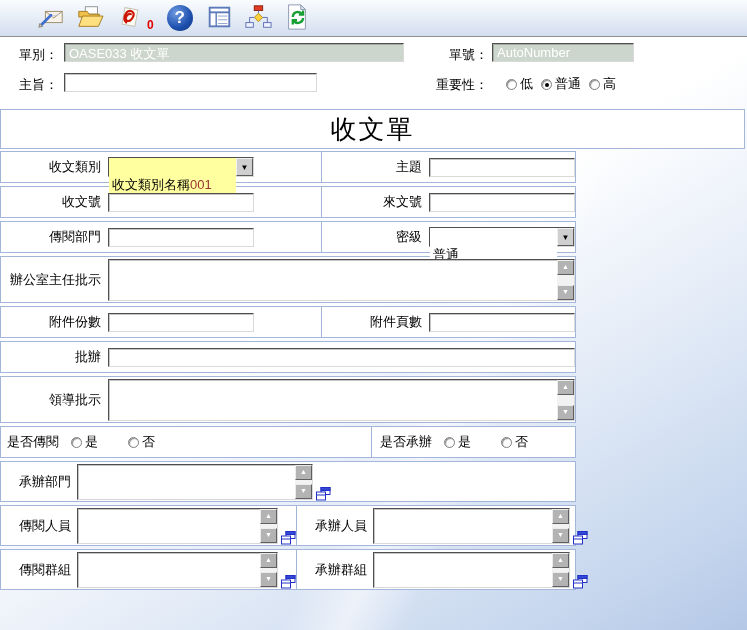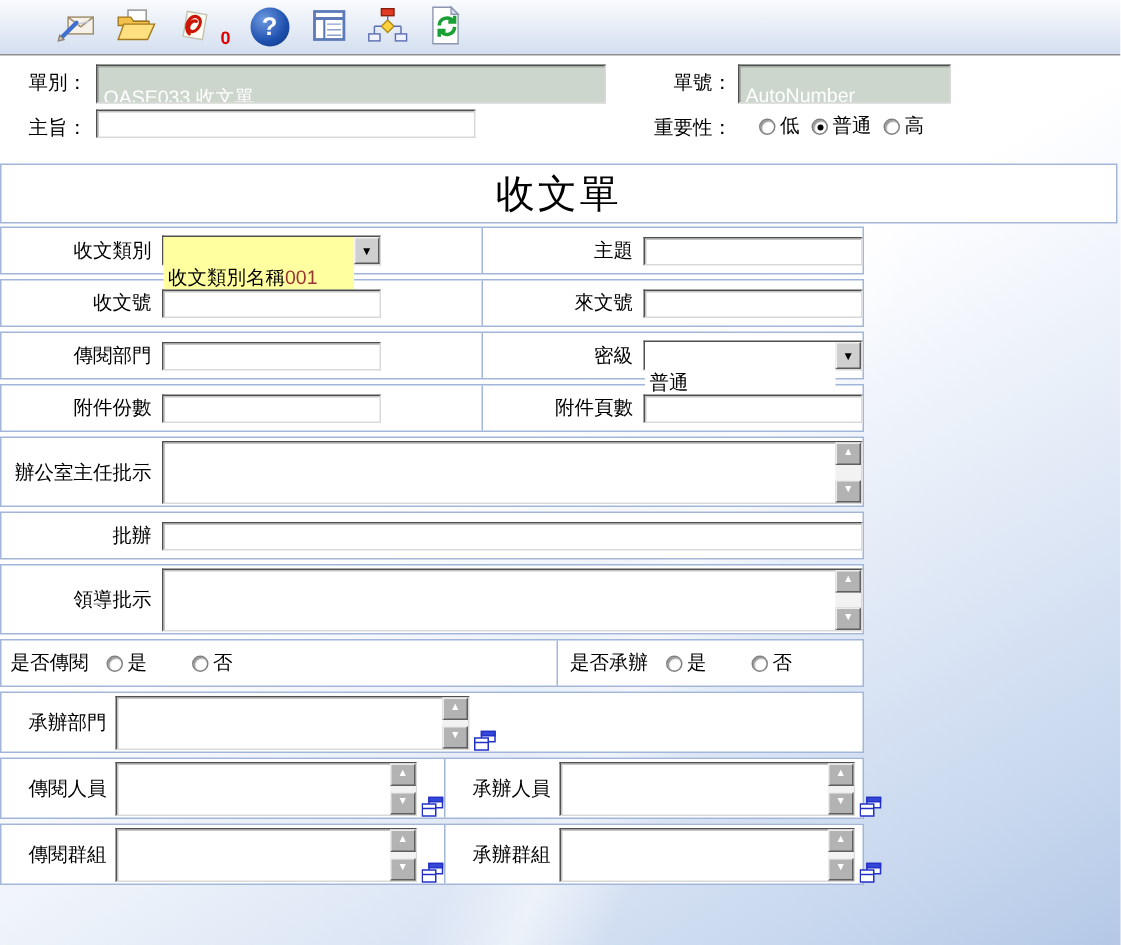--- a/index.html
+++ b/index.html
@@ -27,21 +27,21 @@
   .tbtn svg{width:28px;height:28px;}
   .attach-count{color:#e00000;font-size:12px;font-weight:bold;align-self:flex-end;margin:0 2px 4px -6px;}
   .help-circle{width:26px;height:26px;border-radius:50%;
     background:radial-gradient(circle at 9px 8px,#6f9ae0,#1d4fae 60%,#123577);
     color:#fff;font-weight:bold;font-size:17px;display:flex;align-items:center;justify-content:center;}
   
   .hdr{height:70px;position:relative;background:transparent;}
   .hlabel{position:absolute;text-align:right;}
   .sunken{background:#fff;border:1px solid;border-color:#4f4f4f #d9d9d9 #d9d9d9 #4f4f4f;
     box-shadow:inset 1px 1px 0 rgba(90,90,90,.35);}
-  .disfield{position:absolute;background:#ccd6cc;color:#fff;padding:12px 4px;overflow:hidden;white-space:nowrap;}
+  .disfield{position:absolute;background:#ccd6cc;color:#fff;padding:1px 4px;overflow:hidden;white-space:nowrap;}
   .hinput{position:absolute;height:19px;font:inherit;padding:0 3px;outline:none;}
   .radio{display:inline-block;width:11px;height:11px;border-radius:50%;background:#fff;
     border:1px solid #808080;box-shadow:inset 1px 1px 1px rgba(0,0,0,.45);
     vertical-align:-2px;position:relative;cursor:pointer;}
   .radio.checked::after{content:"";position:absolute;left:2.5px;top:2.5px;width:4px;height:4px;border-radius:50%;background:#000;}
   .rlabel{margin:0 8px 0 3px;}
   
   .formarea{margin-top:2px;}
   .titlebox{width:745px;height:40px;border:1px solid var(--line);background:#fff;
     display:flex;align-items:center;justify-content:center;margin-bottom:2px;}
@@ -196,41 +196,41 @@
     </div>
     <div class="cell r">
       <span class="flabel">密級</span>
       <div class="combo sunken">
         <span class="cval">普通</span>
         <span class="cbtn">▼</span>
       </div>
     </div>
   </div>
 
-  <div class="row h32">
-    <div class="cell l">
-      <span class="flabel">附件份數</span>
-      <input class="tinput sunken" value="" style="">
-    </div>
-    <div class="cell r">
-      <span class="flabel">附件頁數</span>
-      <input class="tinput sunken" value="" style="">
-    </div>
-  </div>
-
   <div class="row h47">
     <div class="cell full">
       <span class="flabel">辦公室主任批示</span>
       <div class="fta sunken" style="width:496px;height:42px">
         <div class="pane"></div>
         <div class="vsb">
           <button class="sb">▲</button>
           <button class="sb">▼</button>
         </div>
       </div>
+    </div>
+  </div>
+
+  <div class="row h32">
+    <div class="cell l">
+      <span class="flabel">附件份數</span>
+      <input class="tinput sunken" value="" style="">
+    </div>
+    <div class="cell r">
+      <span class="flabel">附件頁數</span>
+      <input class="tinput sunken" value="" style="">
     </div>
   </div>
 
   <div class="row h32">
     <div class="cell full">
       <span class="flabel">批辦</span>
       <input class="wideinput sunken" value="" style="">
     </div>
   </div>
 

